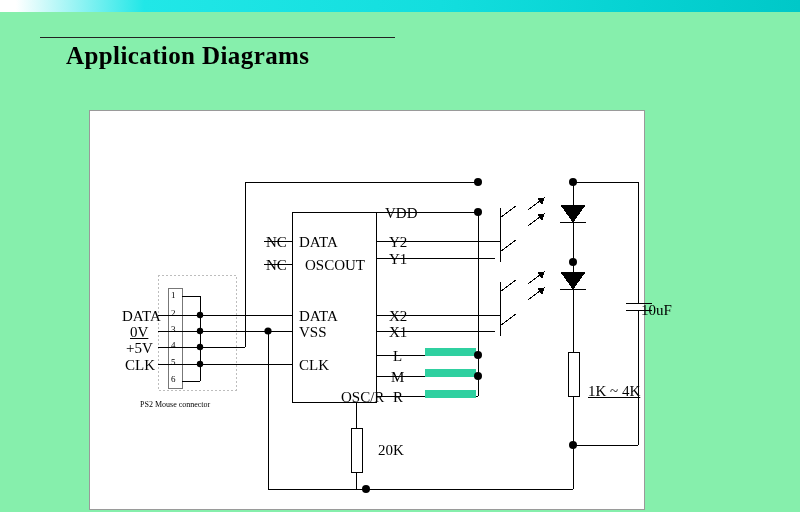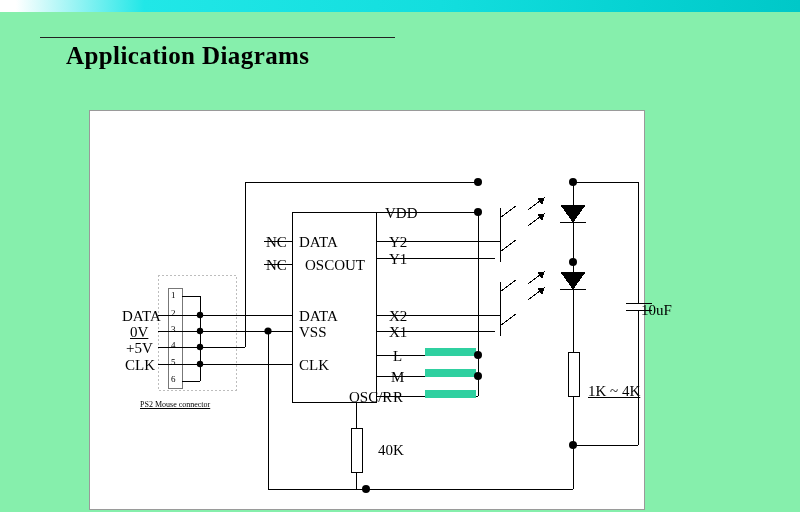--- a/index.html
+++ b/index.html
@@ -215,39 +215,39 @@
   <div class="dlabel" style="left:126px; top:340px;">+5V</div>
   <div class="dlabel" style="left:125px; top:357px;">CLK</div>
 
   <div class="dlabel small" style="left:171px; top:290px;">1</div>
   <div class="dlabel small" style="left:171px; top:308px;">2</div>
   <div class="dlabel small" style="left:171px; top:324px;">3</div>
   <div class="dlabel small" style="left:171px; top:340px;">4</div>
   <div class="dlabel small" style="left:171px; top:357px;">5</div>
   <div class="dlabel small" style="left:171px; top:374px;">6</div>
 
-  <div class="dlabel tiny" style="left:140px; top:400px;text-decoration:underline;">PS2 Mouse connector</div>
+  <div class="dlabel tiny" style="left:140px; top:400px;">PS2 Mouse connector</div>
 
   <div class="dlabel" style="left:266px; top:234px;">NC</div>
   <div class="dlabel" style="left:266px; top:257px;">NC</div>
 
   <div class="dlabel" style="left:299px; top:234px;">DATA</div>
   <div class="dlabel" style="left:297px; top:257px;padding-left:8px;">OSCOUT</div>
   <div class="dlabel" style="left:299px; top:308px;">DATA</div>
   <div class="dlabel" style="left:299px; top:324px;">VSS</div>
   <div class="dlabel" style="left:299px; top:357px;">CLK</div>
 
   <div class="dlabel" style="left:385px; top:205px;">VDD</div>
   <div class="dlabel" style="left:389px; top:234px;">Y2</div>
   <div class="dlabel" style="left:389px; top:251px;">Y1</div>
   <div class="dlabel" style="left:389px; top:308px;">X2</div>
   <div class="dlabel" style="left:389px; top:324px;text-align:right;">X1</div>
   <div class="dlabel" style="left:393px; top:348px;">L</div>
   <div class="dlabel" style="left:391px; top:369px;">M</div>
   <div class="dlabel" style="left:393px; top:389px;">R</div>
 
-  <div class="dlabel" style="left:341px; top:389px;margin-left:8px;">OSC/R</div>
-
-  <div class="dlabel" style="left:378px; top:442px;">40K</div>
+  <div class="dlabel" style="left:341px; top:389px;">OSC/R</div>
+
+  <div class="dlabel" style="left:378px; top:442px;">20K</div>
   <div class="dlabel" style="left:588px; top:383px;text-decoration:underline;">1K ~ 4K</div>
   <div class="dlabel" style="left:613px; top:302px;margin-left:28px;">10uF</div>
 
 </div>
 
 </body></html>

